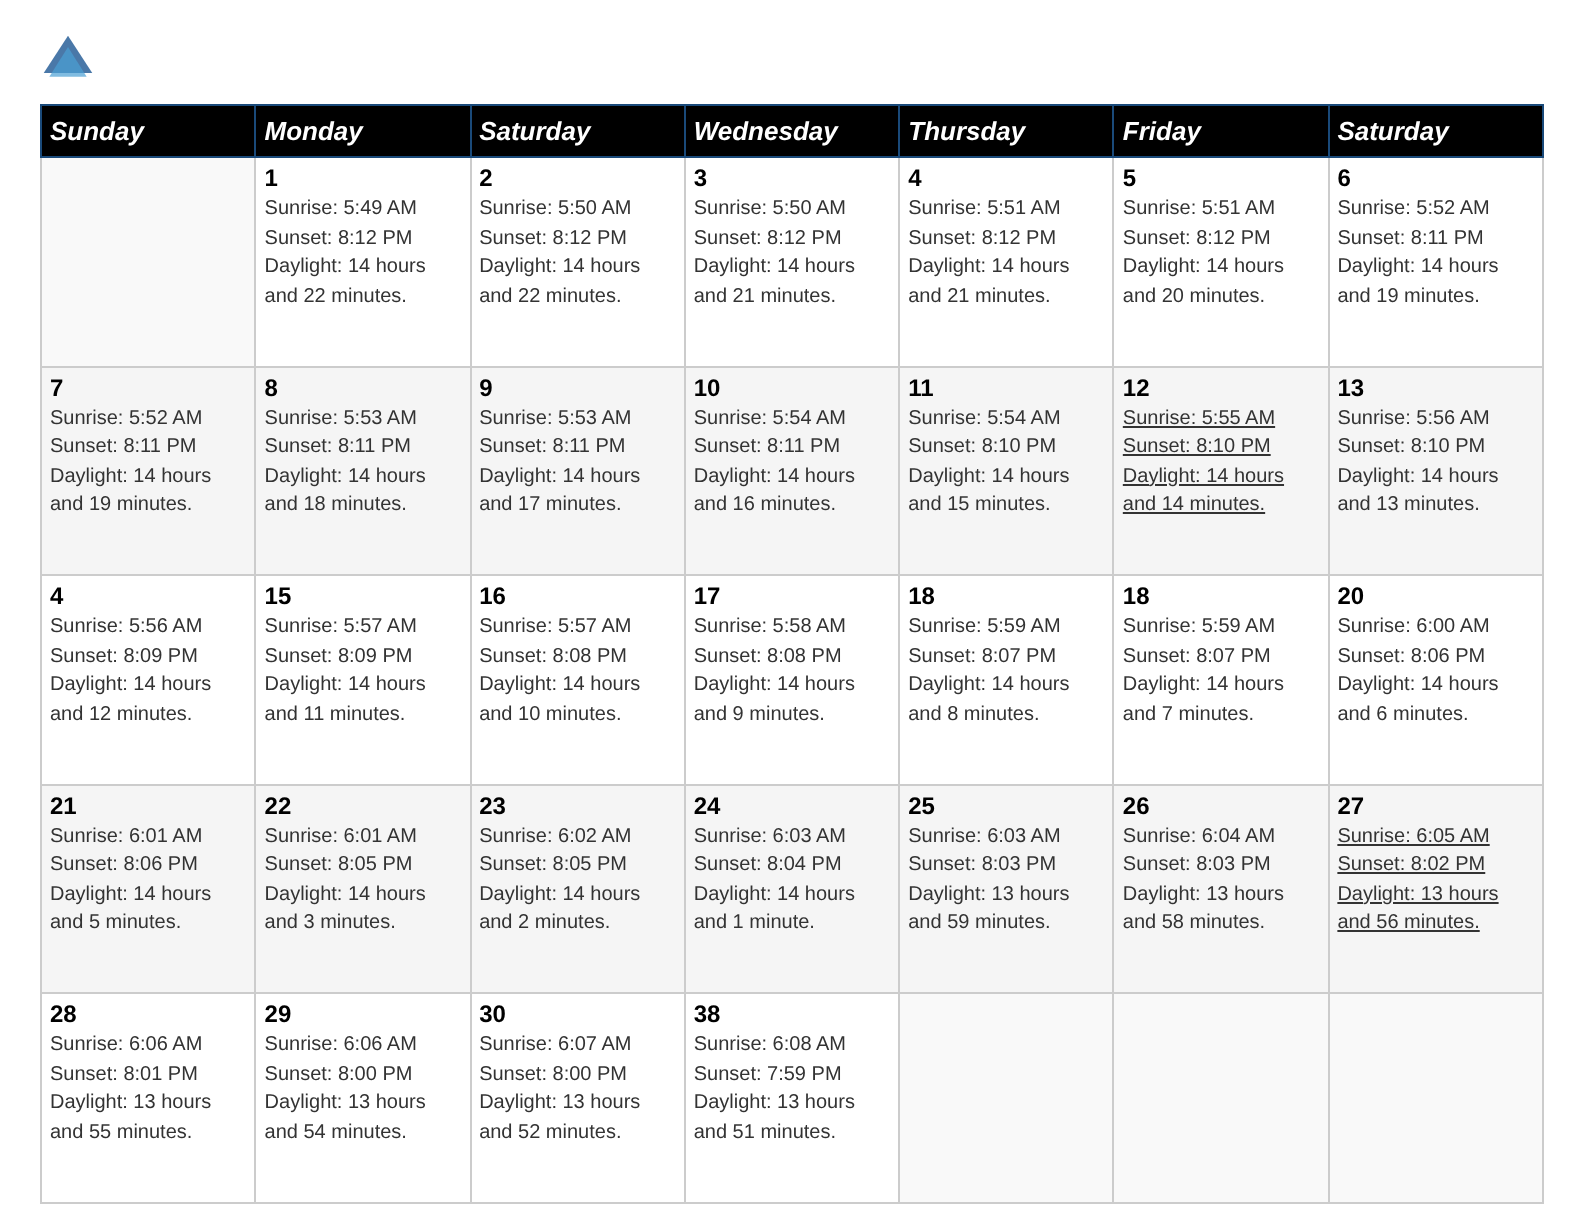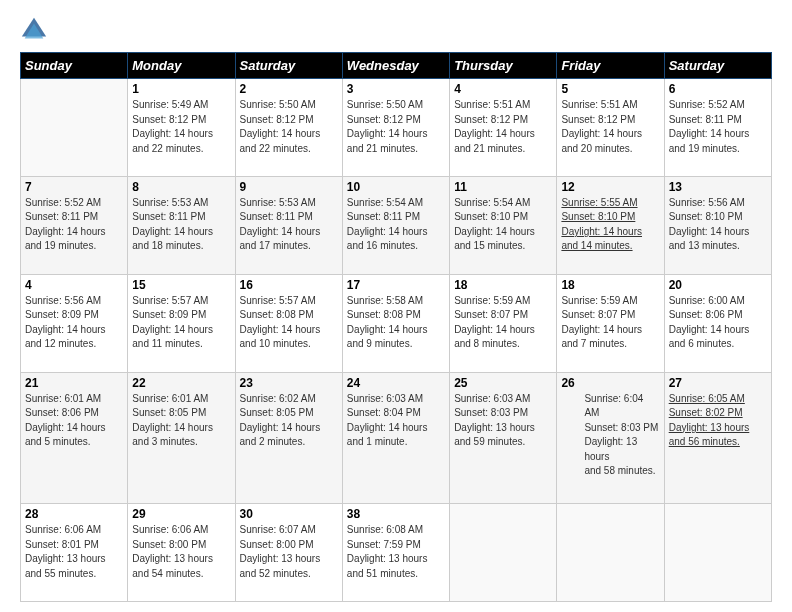--- a/index.html
+++ b/index.html
@@ -303,21 +303,21 @@
           </td>
           <td>
             <span class="day-number">25</span>
             <div class="day-info" style="white-space: pre-line;">Sunrise: 6:03 AM
 Sunset: 8:03 PM
 Daylight: 13 hours
 and 59 minutes.</div>
           </td>
           <td>
             <span class="day-number">26</span>
-            <div class="day-info" style="white-space: pre-line; margin-left: 23px;">Sunrise: 6:04 AM
+            <div class="day-info" style="white-space: pre-line;">Sunrise: 6:04 AM
 Sunset: 8:03 PM
 Daylight: 13 hours
 and 58 minutes.</div>
           </td>
           <td>
             <span class="day-number">27</span>
             <div class="day-info" style="white-space: pre-line; text-decoration: underline;">Sunrise: 6:05 AM
 Sunset: 8:02 PM
 Daylight: 13 hours
 and 56 minutes.</div>

